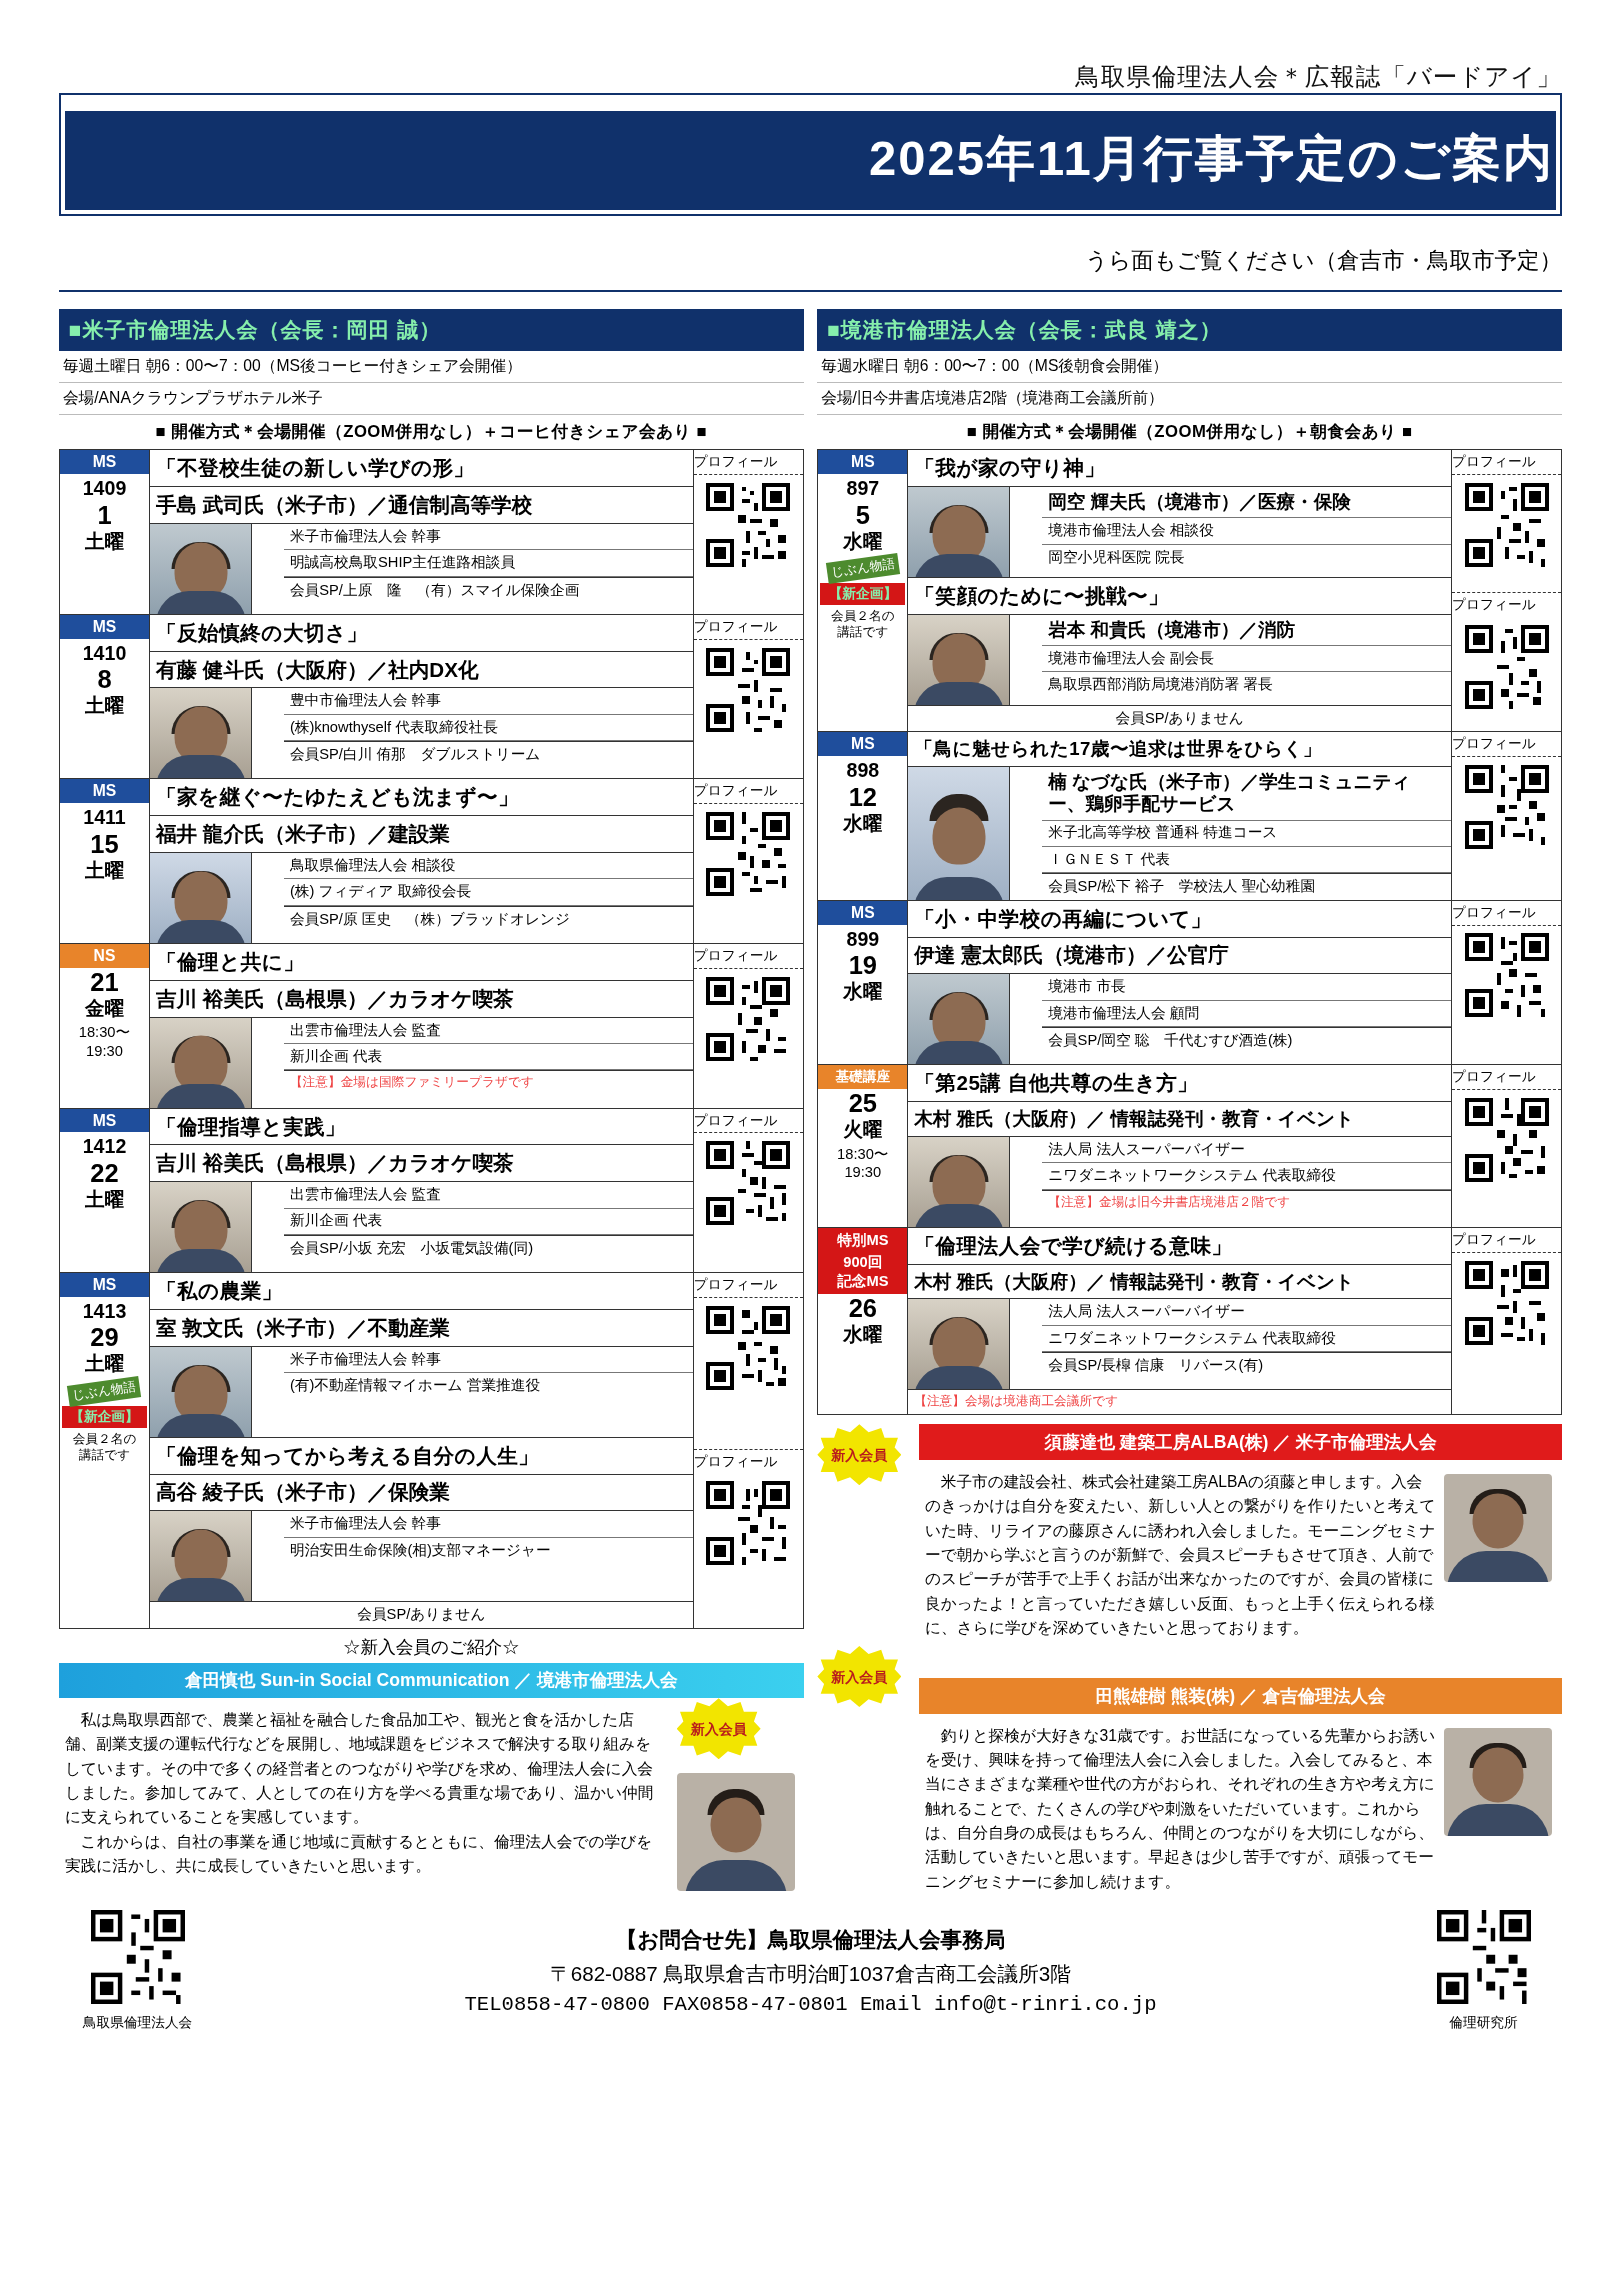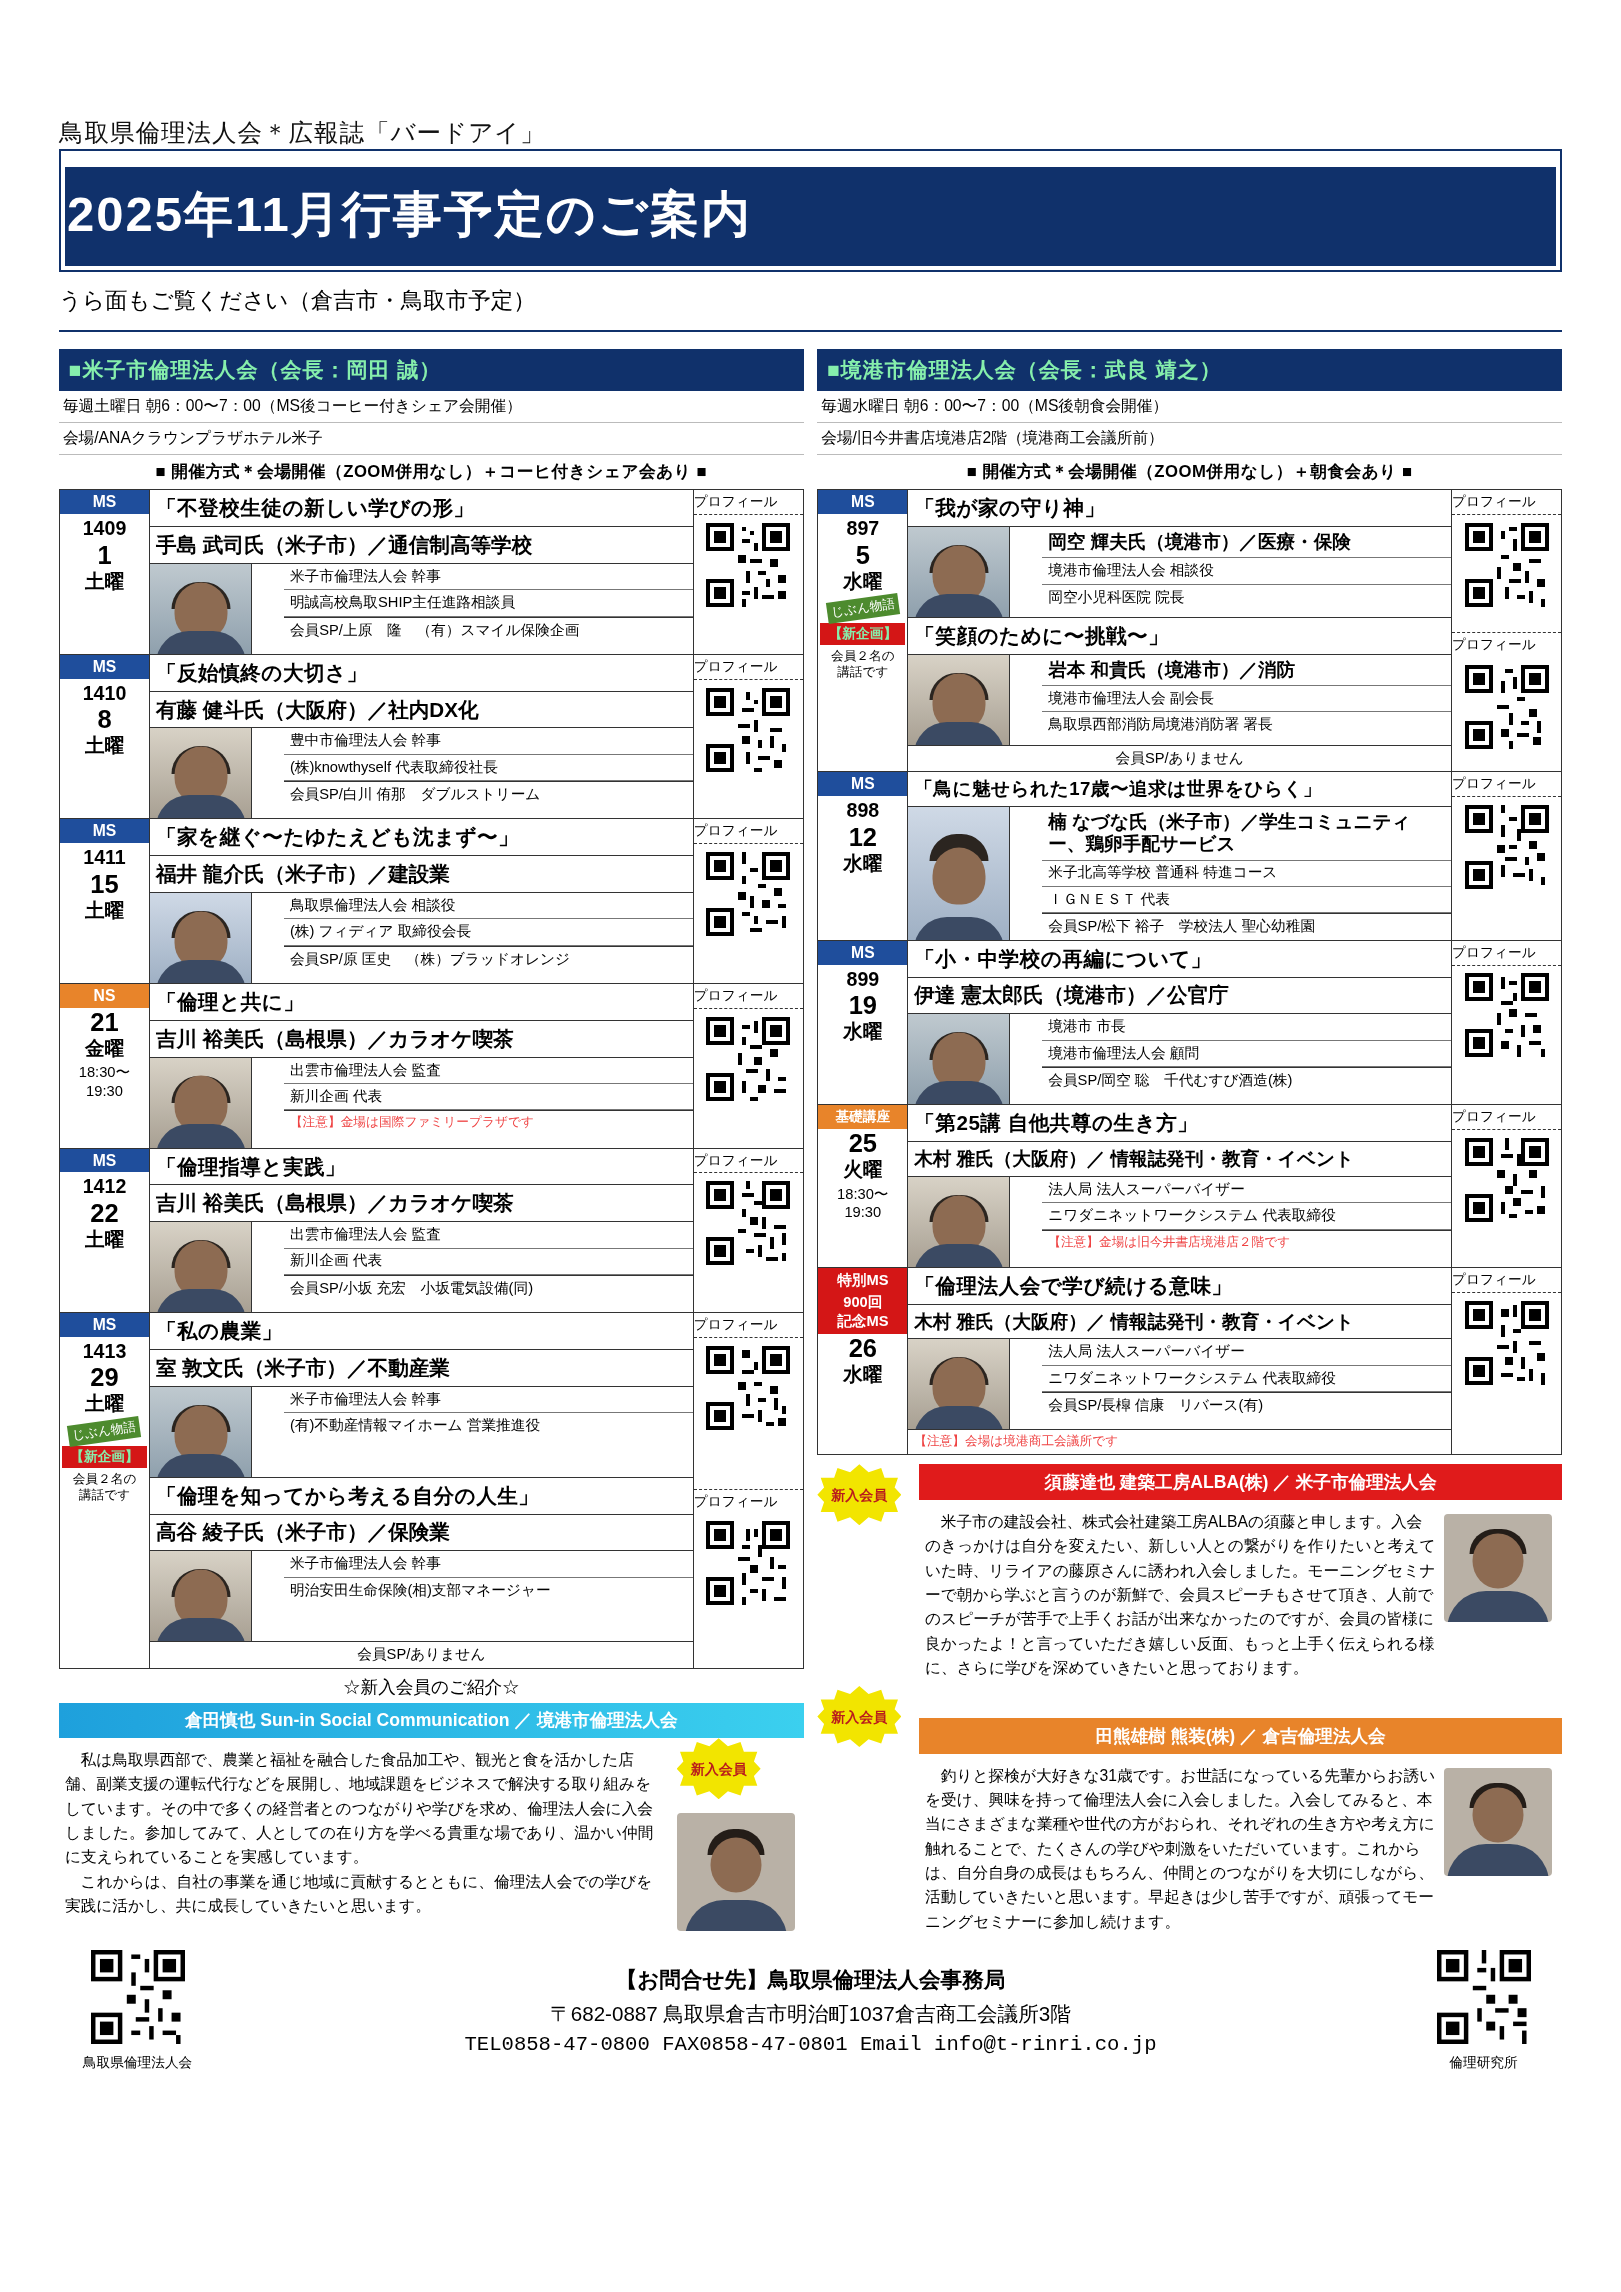--- a/index.html
+++ b/index.html
@@ -7,34 +7,34 @@
   body {
     width: 1621px; height: 2293px;
     background: #ffffff;
     font-family: "Liberation Sans", sans-serif;
     color: #000;
     -webkit-font-smoothing: antialiased;
   }
   .page { position: relative; width: 1621px; height: 2293px; padding: 0 59px; }
 
   
-  .masthead { text-align:left; padding-top: 116px; }
+  .masthead { text-align:right; padding-top: 60px; }
   .masthead .kicker { font-size: 24.5px; letter-spacing: 1px; color:#111; }
   .title-band {
     margin-top: 11.8px;
     background: #10316b;
     color: #fff;
     font-size: 49px;
     font-weight: bold;
     letter-spacing: 2px;
     padding: 13.7px 0 15.7px;
     border: 2.9px solid #10316b;
   }
   .title-band-wrap { border: 2.9px solid #10316b; padding: 3.9px; }
-  .subnote { font-size: 22.5px; margin-top: 13px; }
+  .subnote { font-size: 22.5px; margin-top: 29px; }
   .rule { border-bottom: 2px solid #10316b; margin: 13.7px 0 17.6px; }
 
   
   .cols { display:flex; gap: 13.7px; }
   .col { width: 50%; }
 
   .org-head {
     background:#10316b; color:#86efac; font-size: 21px; font-weight:bold;
     padding: 6.9px 9.8px; letter-spacing:1px;
   }

